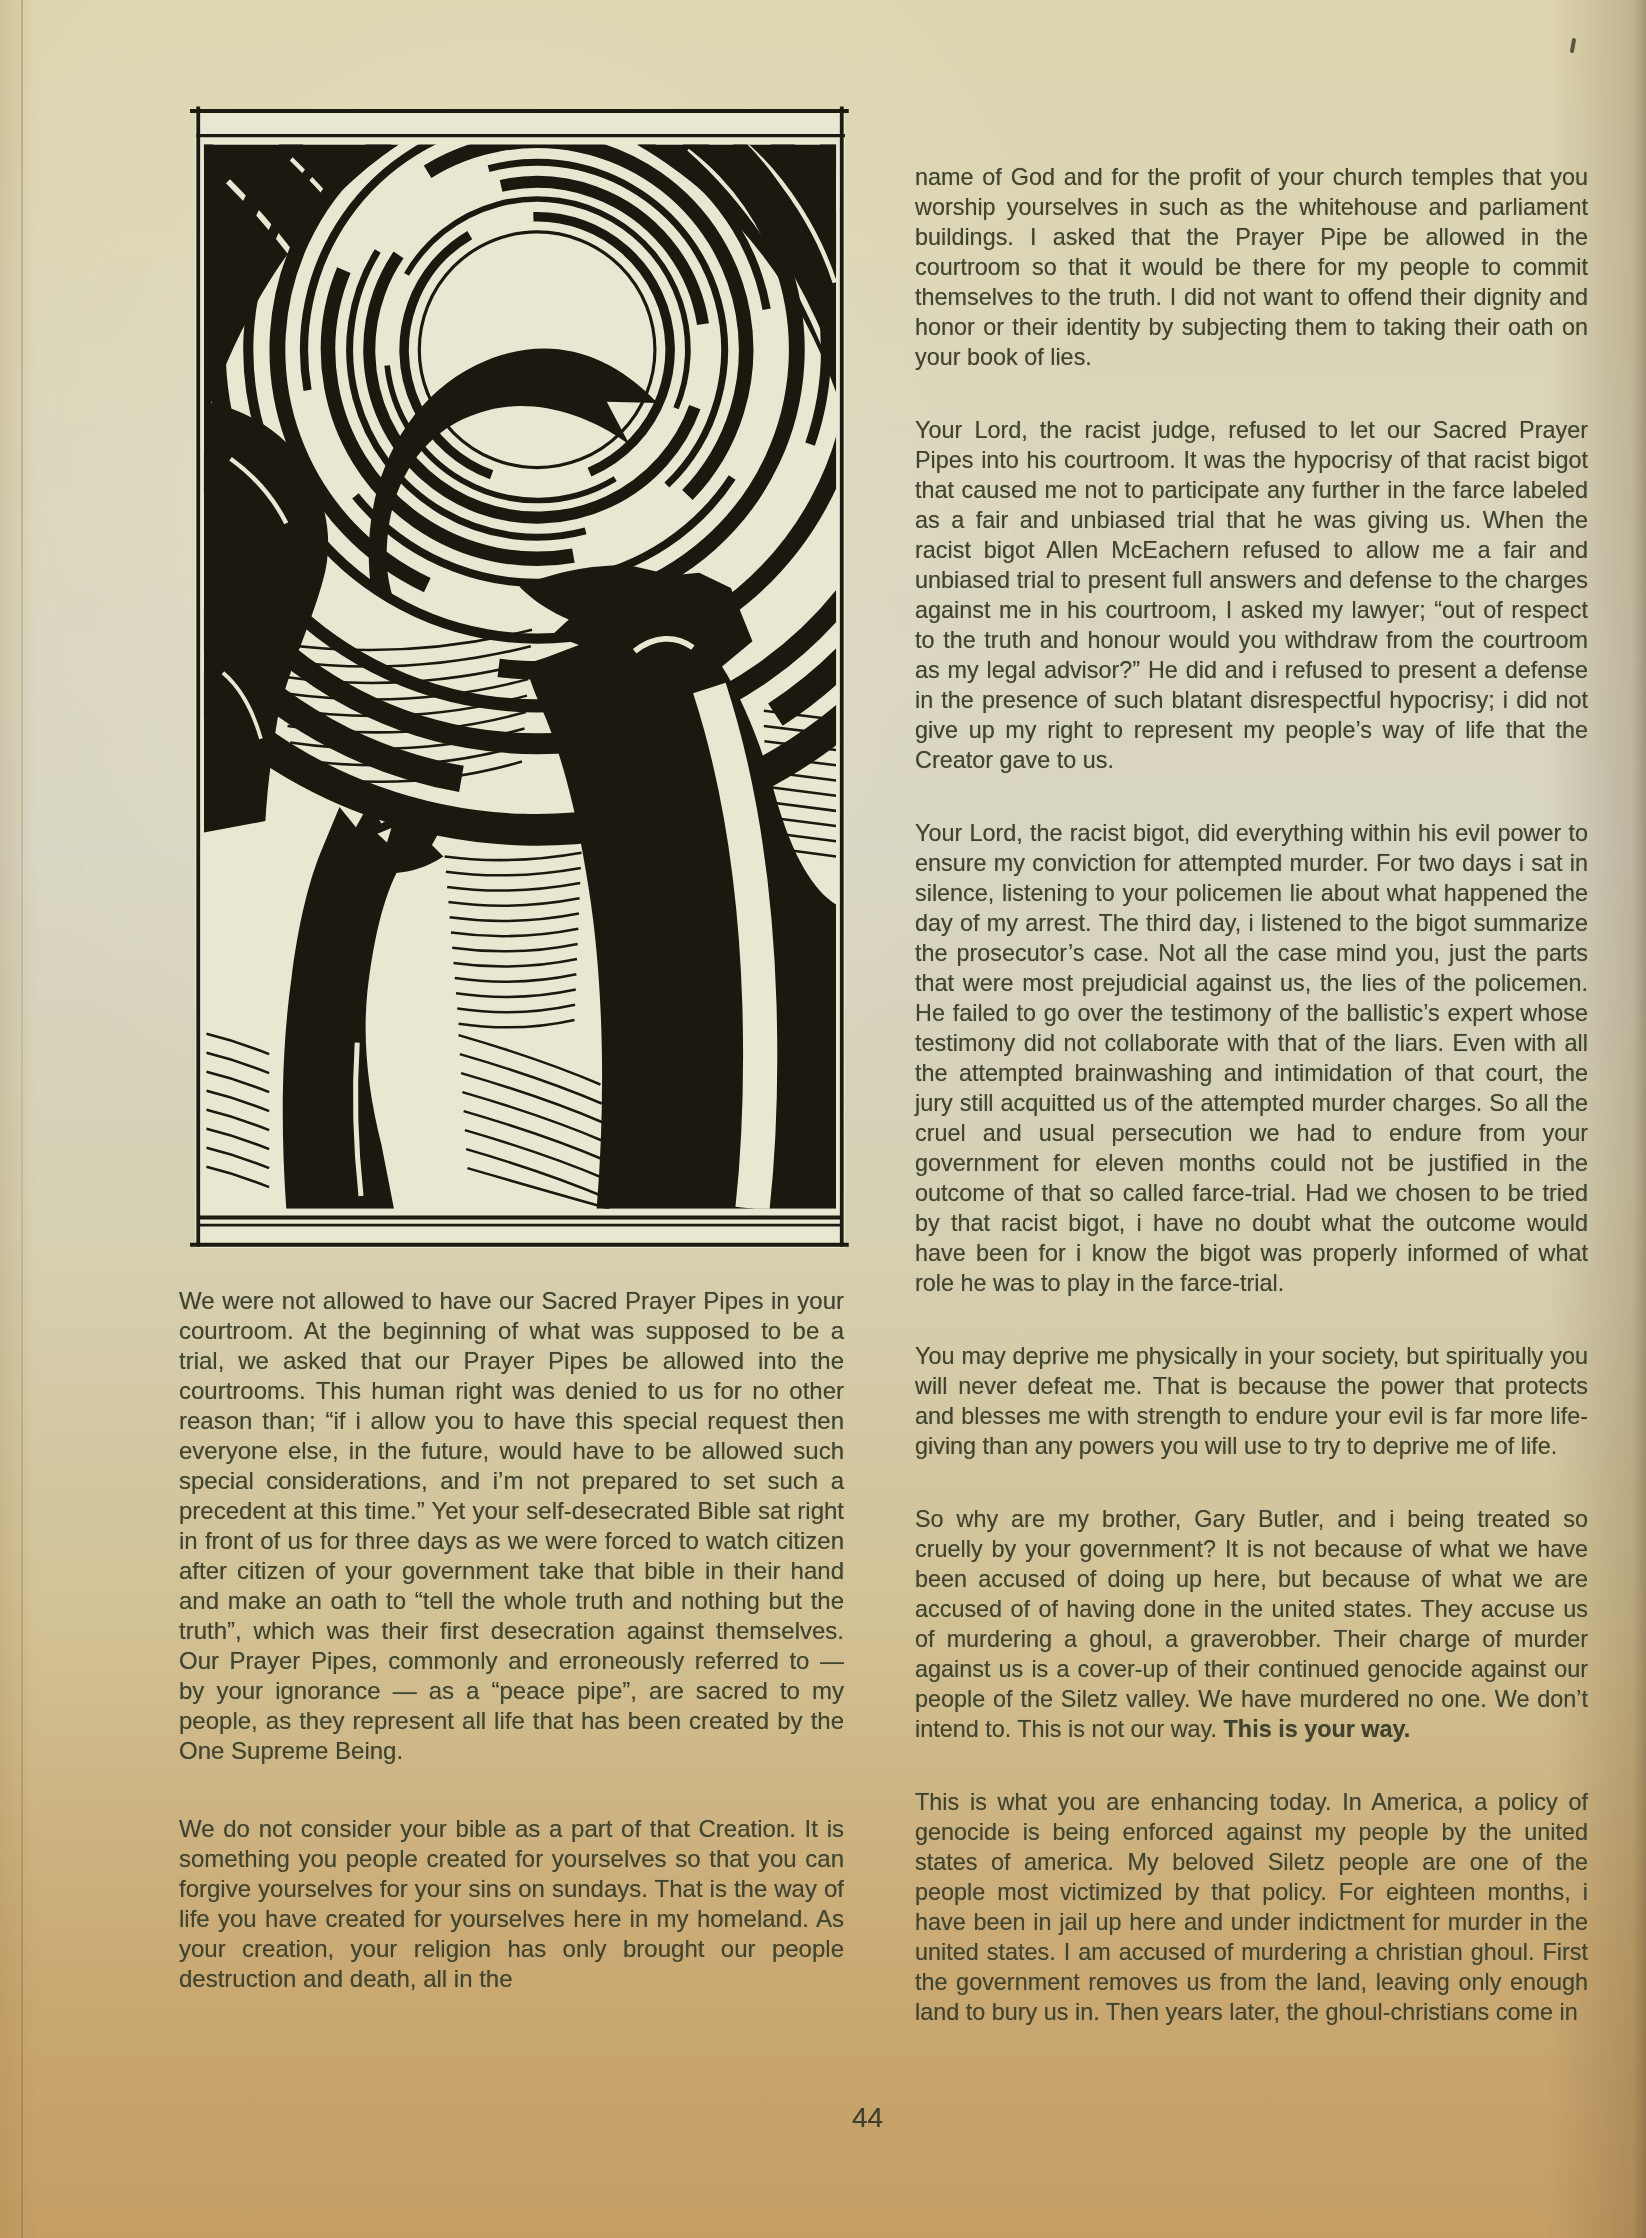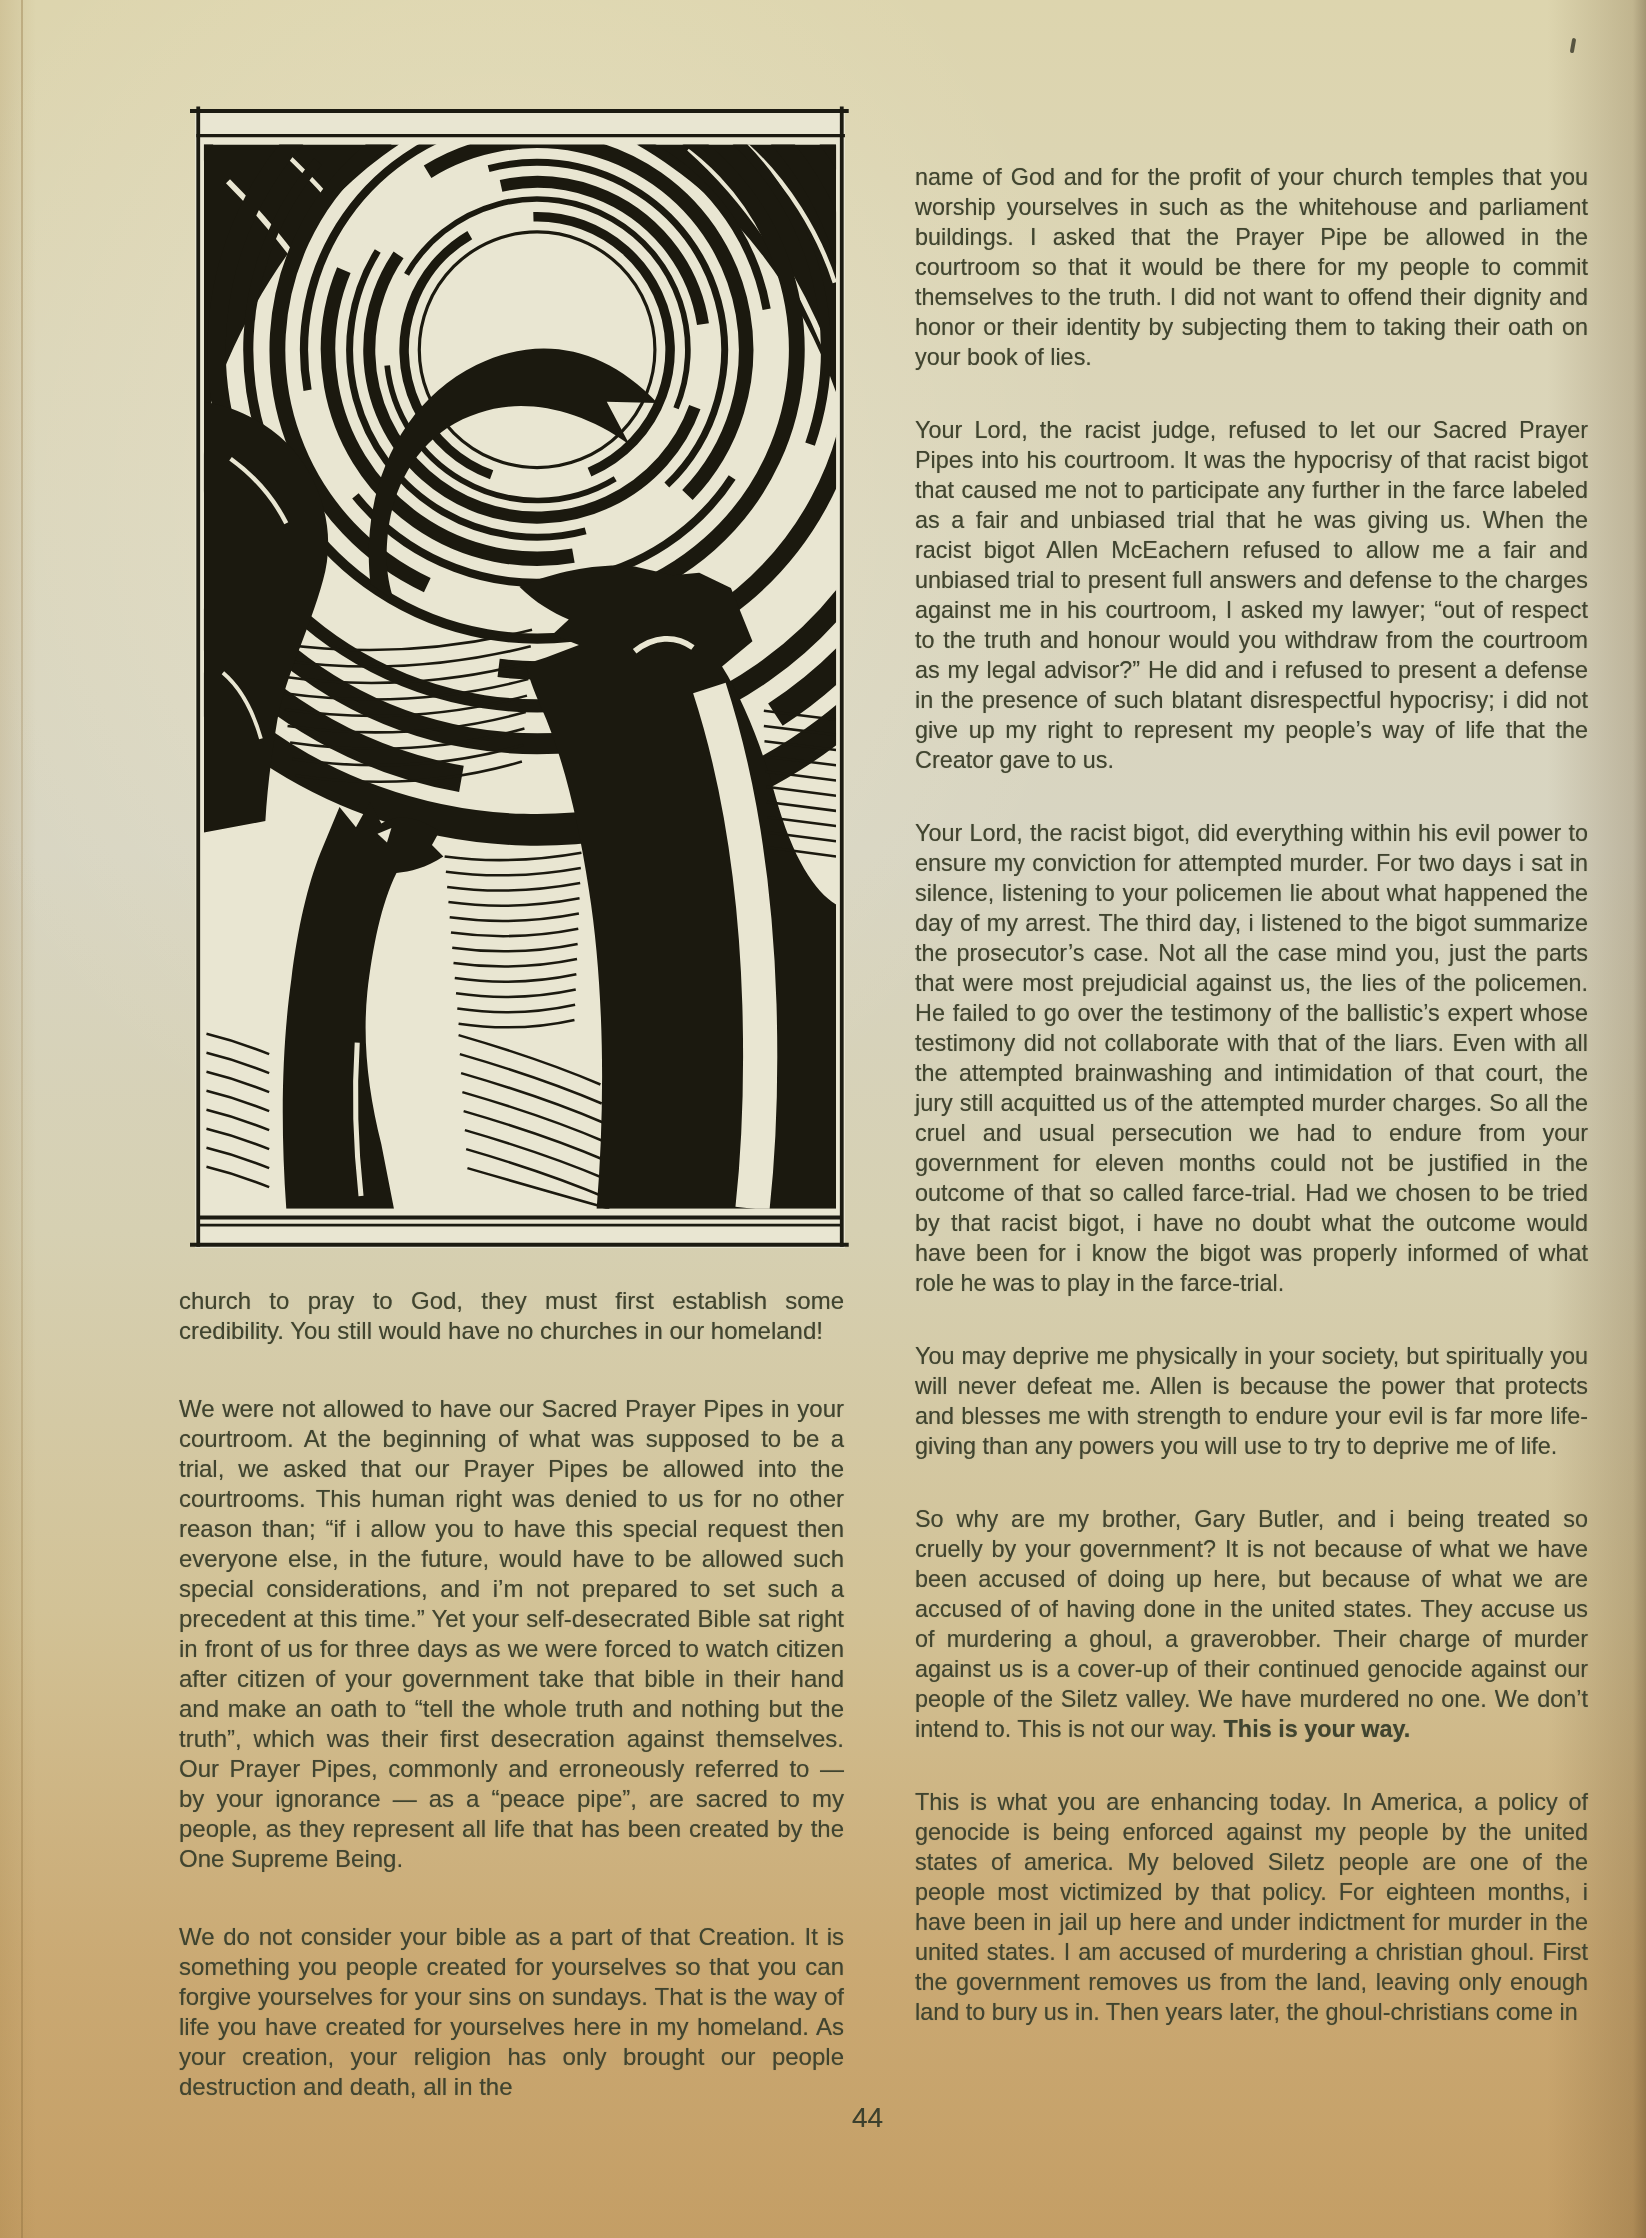--- a/index.html
+++ b/index.html
@@ -149,30 +149,29 @@
         <line x1="13" y1="4" x2="13" y2="1804" stroke-width="6"></line>
         <line x1="1029" y1="4" x2="1029" y2="1804" stroke-width="6"></line>
         <line x1="13" y1="1758" x2="1029" y2="1758" stroke-width="6"></line>
         <line x1="13" y1="1770" x2="1029" y2="1770" stroke-width="4"></line>
         <line x1="-4" y1="1801" x2="1040" y2="1801" stroke-width="6"></line>
       </g>
     </svg>
   </figure>
 
   <div class="col col-left">
-    <p><span>church to pray to God, they must first establish some credibility. You still would have no churches in our homeland!</span></p>
     <p><span>We were not allowed to have our Sacred Prayer Pipes in your courtroom. At the beginning of what was supposed to be a trial, we asked that our Prayer Pipes be allowed into the courtrooms. This human right was denied to us for no other reason than; “if i allow you to have this special request then everyone else, in the future, would have to be allowed such special considerations, and i’m not prepared to set such a precedent at this time.” Yet your self-desecrated Bible sat right in front of us for three days as we were forced to watch citizen after citizen of your government take that bible in their hand and make an oath to “tell the whole truth and nothing but the truth”, which was their first desecration against themselves. Our Prayer Pipes, commonly and erroneously referred to — by your ignorance — as a “peace pipe”, are sacred to my people, as they represent all life that has been created by the One Supreme Being.</span></p>
     <p><span>We do not consider your bible as a part of that Creation. It is something you people created for yourselves so that you can forgive yourselves for your sins on sundays. That is the way of life you have created for yourselves here in my homeland. As your creation, your religion has only brought our people destruction and death, all in the</span></p>
   </div>
 
   <div class="col col-right">
     <p><span>name of God and for the profit of your church temples that you worship yourselves in such as the whitehouse and parliament buildings. I asked that the Prayer Pipe be allowed in the courtroom so that it would be there for my people to commit themselves to the truth. I did not want to offend their dignity and honor or their identity by subjecting them to taking their oath on your book of lies.</span></p>
     <p><span>Your Lord, the racist judge, refused to let our Sacred Prayer Pipes into his courtroom. It was the hypocrisy of that racist bigot that caused me not to participate any further in the farce labeled as a fair and unbiased trial that he was giving us. When the racist bigot Allen McEachern refused to allow me a fair and unbiased trial to present full answers and defense to the charges against me in his courtroom, I asked my lawyer; “out of respect to the truth and honour would you withdraw from the courtroom as my legal advisor?” He did and i refused to present a defense in the presence of such blatant disrespectful hypocrisy; i did not give up my right to represent my people’s way of life that the Creator gave to us.</span></p>
     <p><span>Your Lord, the racist bigot, did everything within his evil power to ensure my conviction for attempted murder. For two days i sat in silence, listening to your policemen lie about what happened the day of my arrest. The third day, i listened to the bigot summarize the prosecutor’s case. Not all the case mind you, just the parts that were most prejudicial against us, the lies of the policemen. He failed to go over the testimony of the ballistic’s expert whose testimony did not collaborate with that of the liars. Even with all the attempted brainwashing and intimidation of that court, the jury still acquitted us of the attempted murder charges. So all the cruel and usual persecution we had to endure from your government for eleven months could not be justified in the outcome of that so called farce-trial. Had we chosen to be tried by that racist bigot, i have no doubt what the outcome would have been for i know the bigot was properly informed of what role he was to play in the farce-trial.</span></p>
-    <p><span>You may deprive me physically in your society, but spiritually you will never defeat me. Allen is because the power that protects and blesses me with strength to endure your evil is far more life-giving than any powers you will use to try to deprive me of life.</span></p>
+    <p><span>You may deprive me physically in your society, but spiritually you will never defeat me. That is because the power that protects and blesses me with strength to endure your evil is far more life-giving than any powers you will use to try to deprive me of life.</span></p>
     <p><span>So why are my brother, Gary Butler, and i being treated so cruelly by your government? It is not because of what we have been accused of doing up here, but because of what we are accused of of having done in the united states. They accuse us of murdering a ghoul, a graverobber. Their charge of murder against us is a cover-up of their continued genocide against our people of the Siletz valley. We have murdered no one. We don’t intend to. This is not our way. </span><strong>This is your way.</strong></p>
     <p><span>This is what you are enhancing today. In America, a policy of genocide is being enforced against my people by the united states of america. My beloved Siletz people are one of the people most victimized by that policy. For eighteen months, i have been in jail up here and under indictment for murder in the united states. I am accused of murdering a christian ghoul. First the government removes us from the land, leaving only enough land to bury us in. Then years later, the ghoul-christians come in</span></p>
   </div>
 
   <div class="page-number">44</div>
 
 </div>
 
 
 </body></html>

